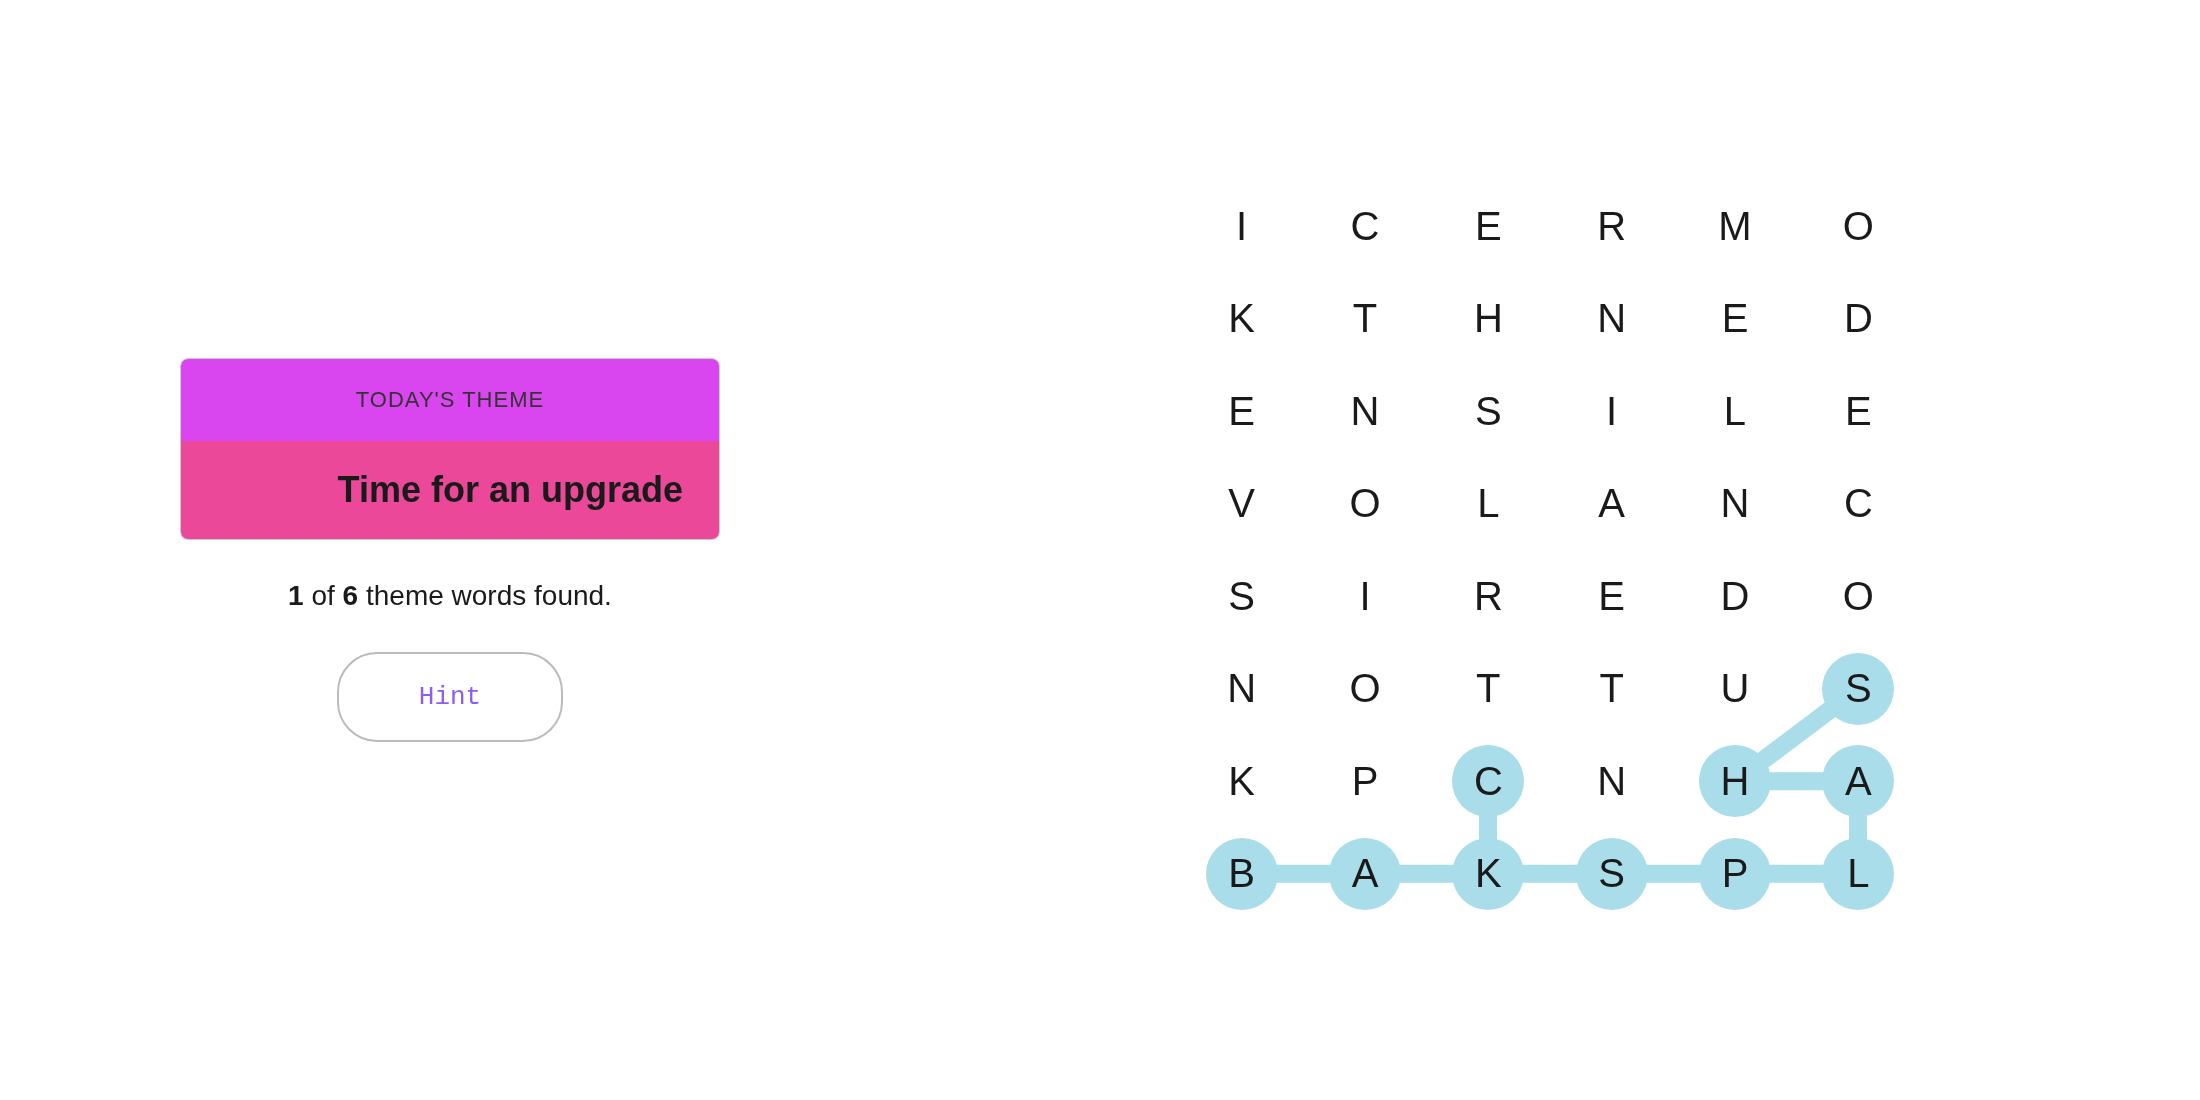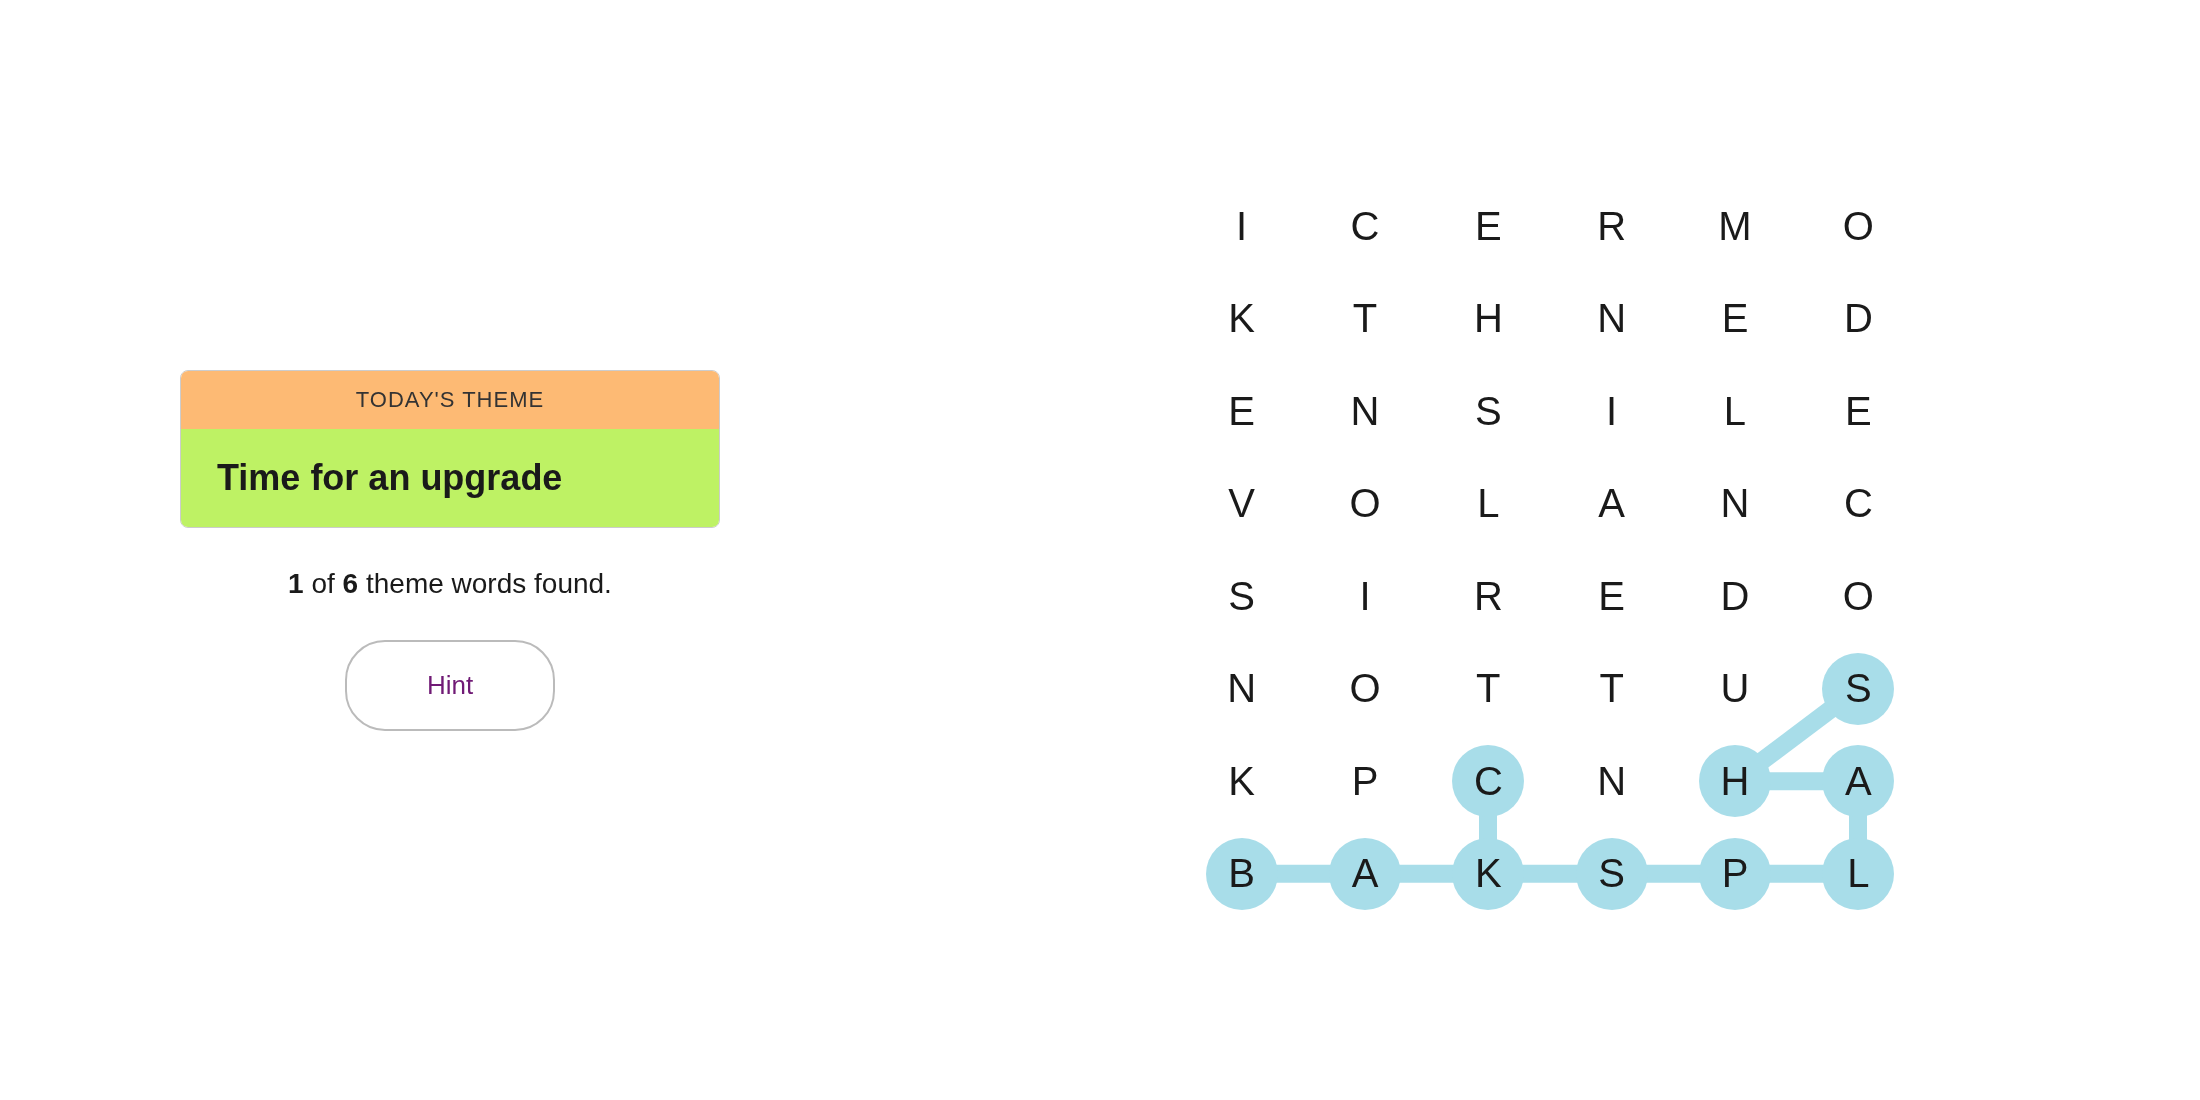--- a/index.html
+++ b/index.html
@@ -30,53 +30,53 @@
       gap: 40px;
       padding: 60px;
     }
     .theme-card {
       width: 540px;
       border: 1.5px solid #cccccc;
       border-radius: 8px;
       overflow: hidden;
     }
     .theme-header {
-      background: #fdba74;
-      padding: 16px 24px;
+      background: #d946ef;
+      padding: 28px 24px;
       text-align: center;
       font-family: Arial, sans-serif;
       font-size: 22px;
       letter-spacing: 1px;
       color: #333333;
     }
     .theme-body {
       padding: 28px 36px;
-      text-align: left;
+      text-align: right;
       font-family: Arial, sans-serif;
       font-size: 36px;
       font-weight: bold;
       color: #1a1a1a;
-      background: #bef264;
+      background: #ec4899;
     }
     .found-text {
       font-family: Arial, sans-serif;
       font-size: 28px;
       color: #1a1a1a;
     }
     .found-text .num {
       font-weight: bold;
     }
     .hint-button {
       border: 2px solid #bbbbbb;
       border-radius: 40px;
       padding: 28px 80px;
       background: transparent;
-      font-family: Liberation Sans, sans-serif;
+      font-family: Liberation Mono, monospace;
       font-size: 26px;
-      color: #701a75;
+      color: #8b5cf6;
       cursor: pointer;
     }
     
     .right-panel {
       width: 1300px;
       display: flex;
       flex-direction: column;
       align-items: center;
       justify-content: center;
       padding: 60px;

